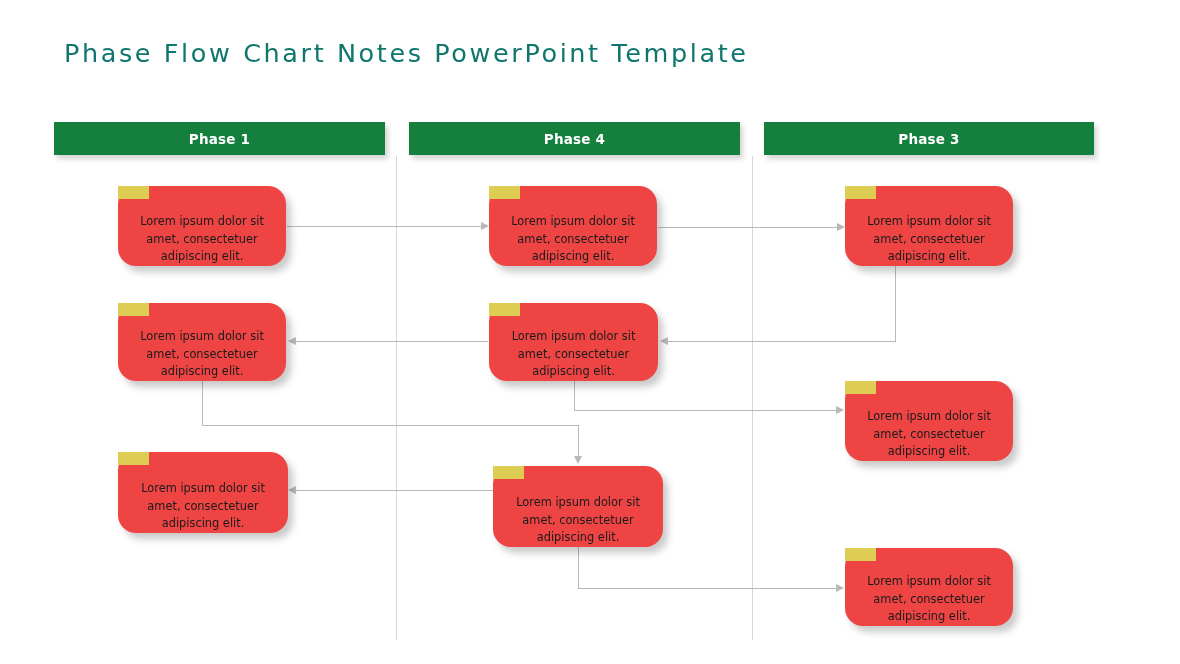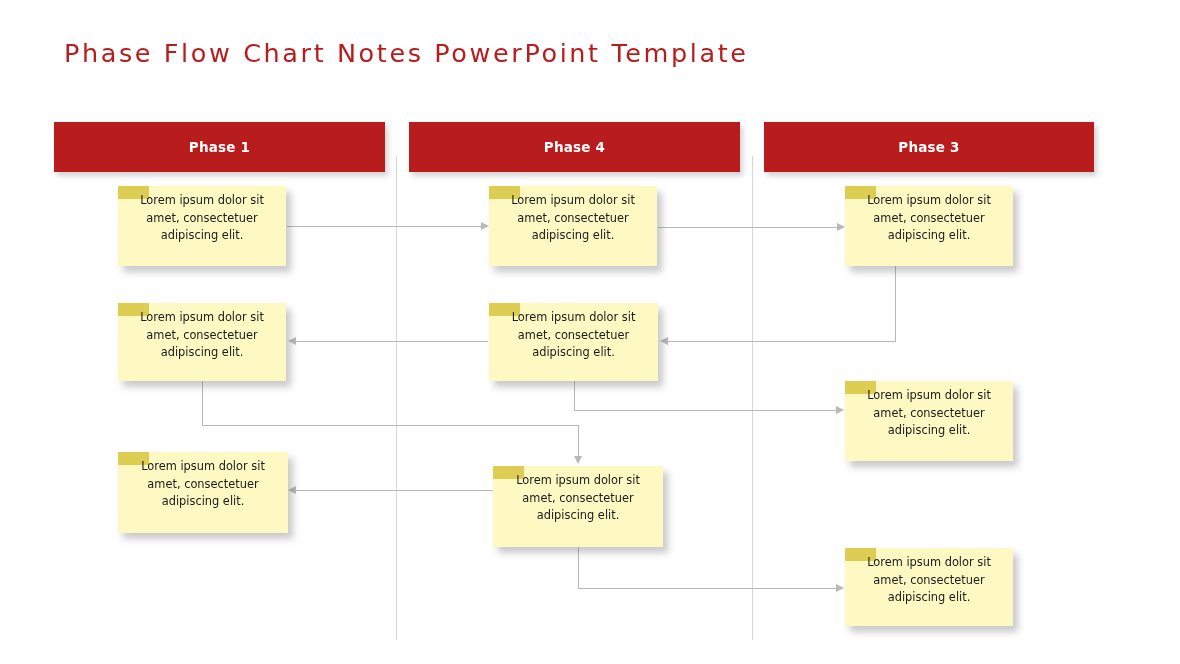--- a/index.html
+++ b/index.html
@@ -21,30 +21,30 @@
   }
 
   
   #slide-title {
     position: absolute;
     left: 64px;
     top: 38px;
     font-size: 25.5px;
     font-weight: 400;
     letter-spacing: 2.6px;
-    color: #b91c1c;
+    color: #0f766e;
     white-space: nowrap;
     font-family: "DejaVu Sans", sans-serif;
   }
 
   
   .phase-header {
     position: absolute;
-    height: 50px;
-    background: #b91c1c;
+    height: 33px;
+    background: #15803d;
     box-shadow: 3px 4px 5px rgba(60,60,60,0.22);
     display: flex;
     align-items: center;
     justify-content: center;
   }
   .phase-header-label {
     color: #ffffff;
     font-size: 13.5px;
     font-weight: bold;
     letter-spacing: 0.2px;
@@ -54,25 +54,26 @@
   
   .col-divider {
     position: absolute;
     width: 1px;
     background: #d6d6d9;
   }
 
   
   .note {
     position: absolute;
-    background: #fef9c3;
+    background: #ef4444;
     box-shadow: 5px 6px 7px rgba(80,80,80,0.30);
     display: flex;
-    align-items: flex-start;
+    align-items: flex-end;
     justify-content: center;
+    border-radius: 18px;
   }
   .note-tab {
     position: absolute;
     left: 0;
     top: 0;
     width: 31px;
     height: 13px;
     background: #ddcd52;
   }
   .note-text {

